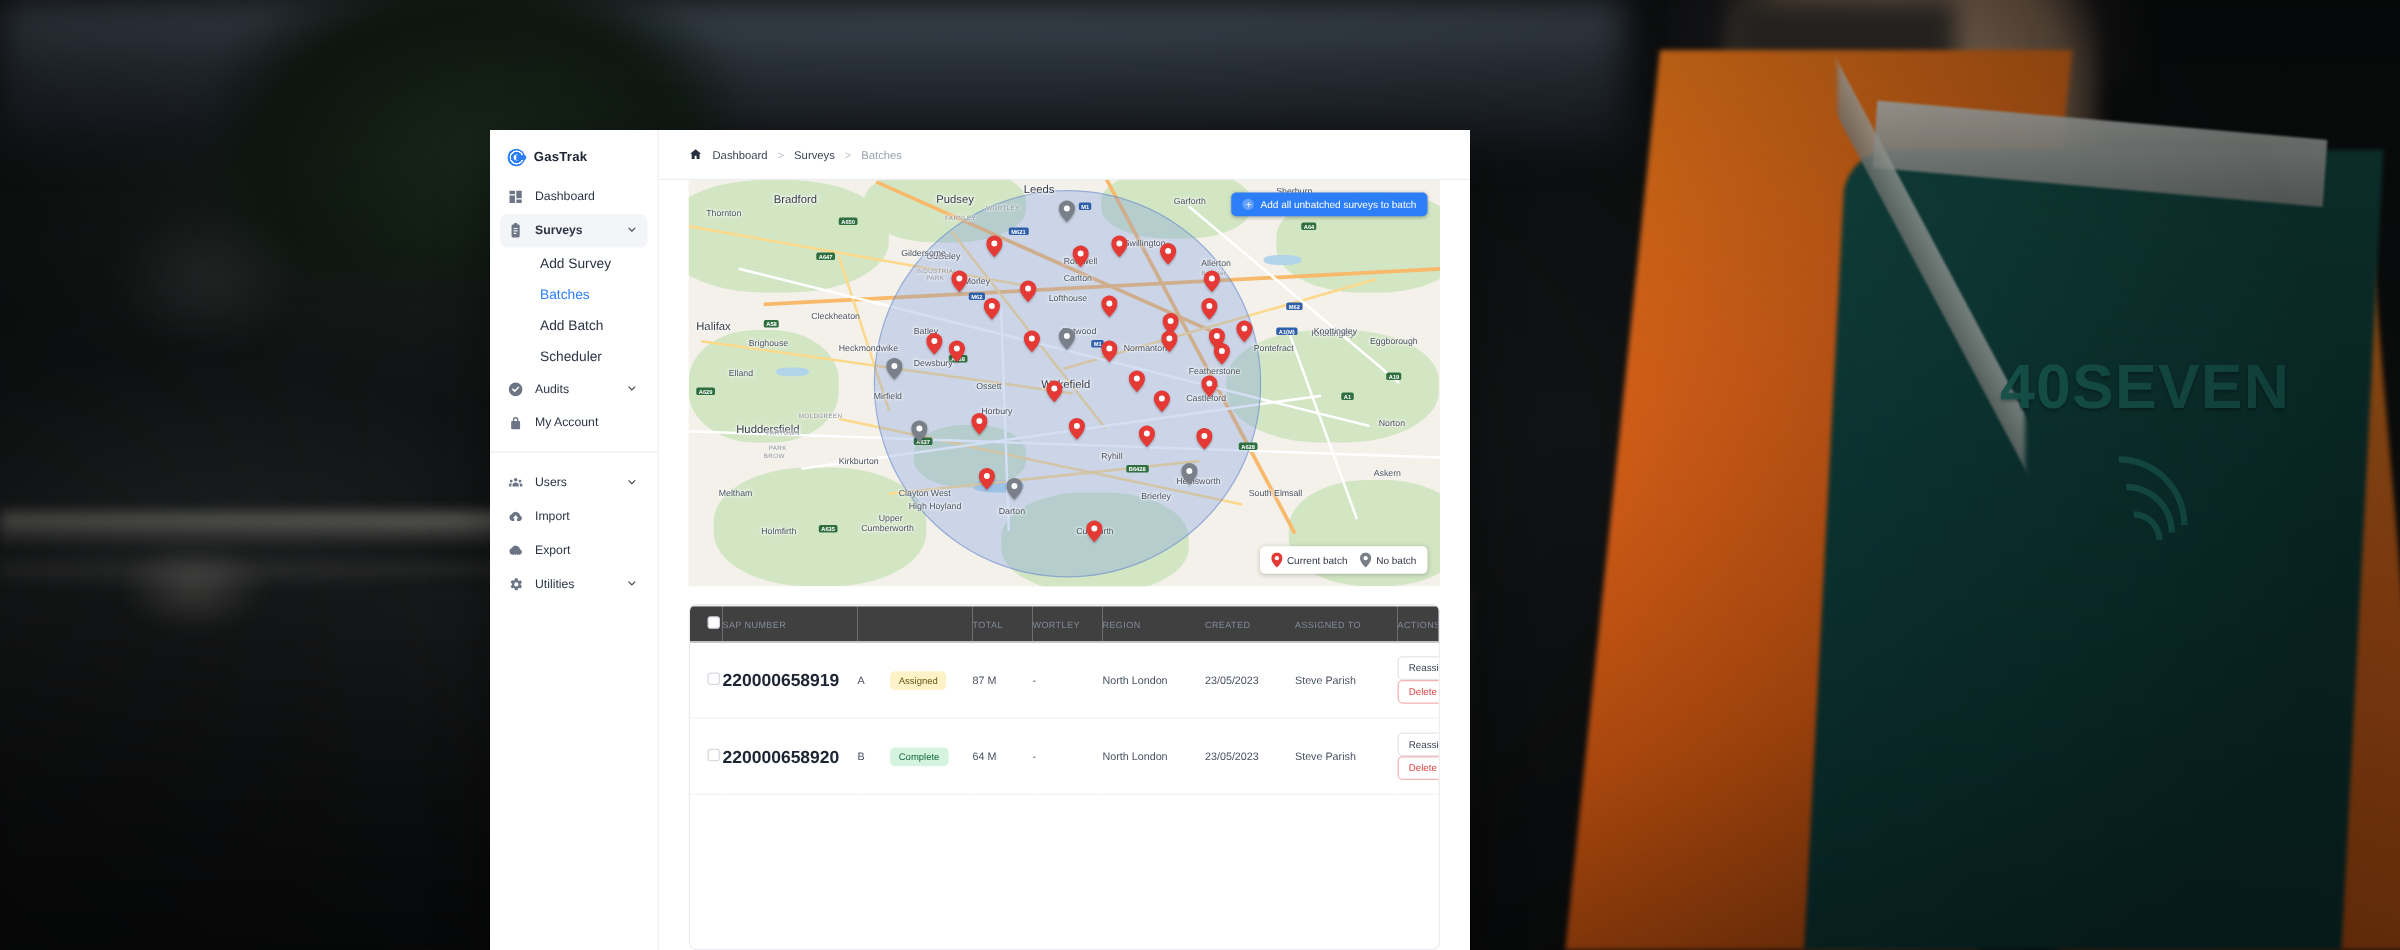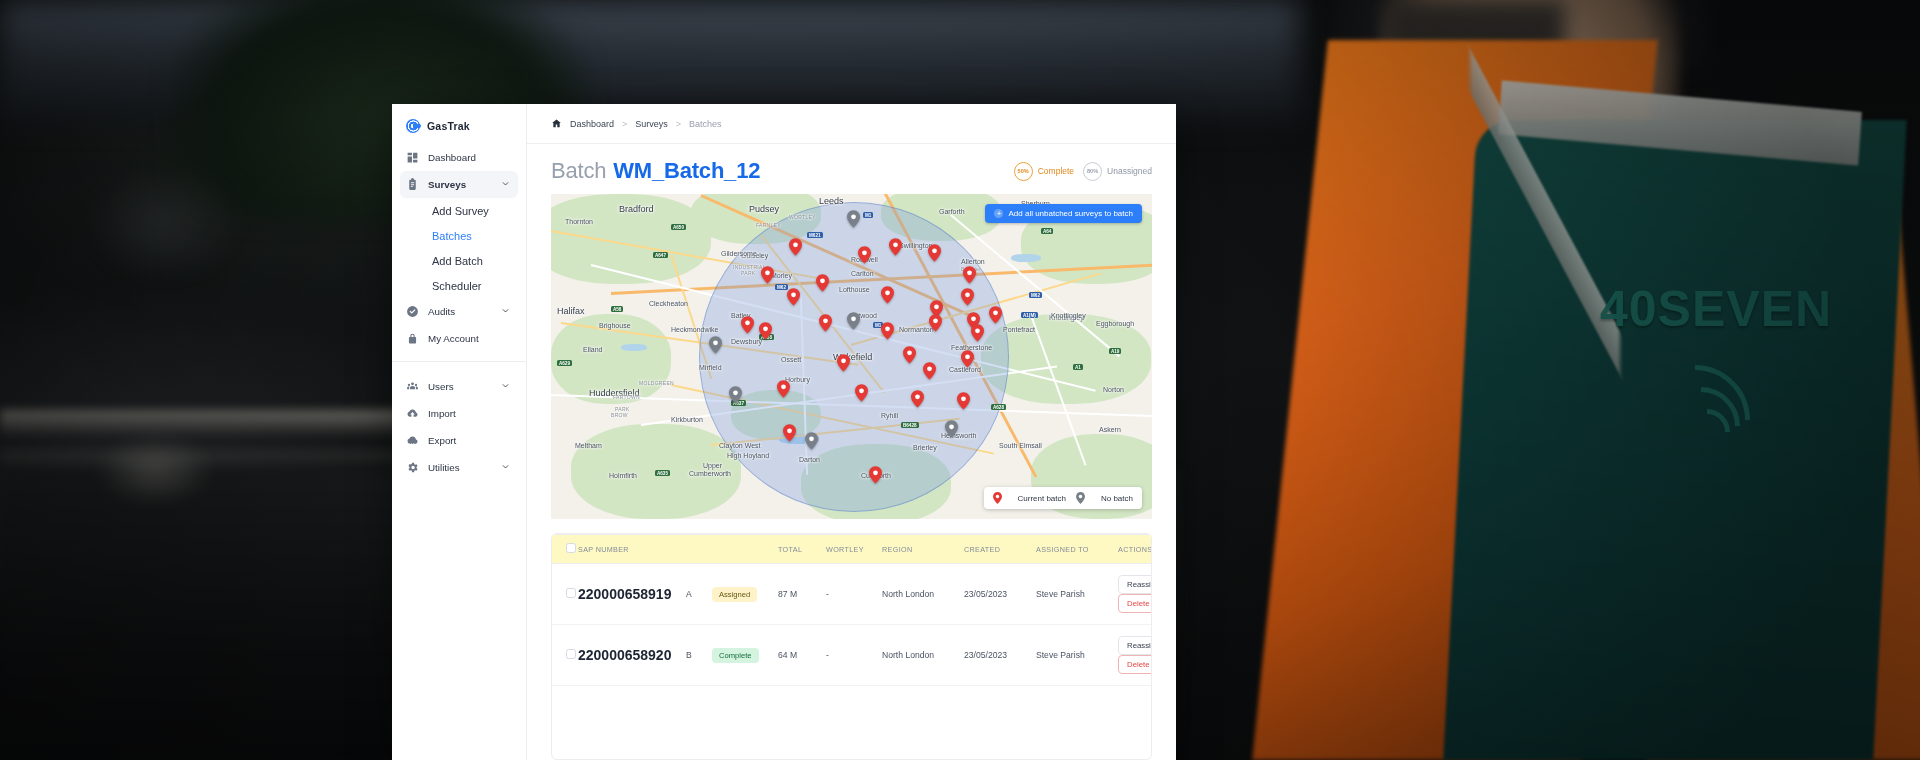--- a/index.html
+++ b/index.html
@@ -238,21 +238,21 @@
     width: 9px; height: 9px; border-radius: 50%; background: rgba(255,255,255,.28);
     display: flex; align-items: center; justify-content: center;
     font-size: 8px; line-height: 1;
   }
   .legend {
     position: absolute; right: 10px; bottom: 10px;
     display: flex; align-items: center; gap: 10px;
     background: #fff; border-radius: 4px; padding: 5px 9px;
     box-shadow: 0 1px 4px rgba(0,0,0,.22); font-size: 8px; color: #2f3744;
   }
-  .legend .li { display: flex; align-items: center; gap: 16px; }
+  .legend .li { display: flex; align-items: center; gap: 4px; }
   .legend svg { width: 9px; height: 12px; display:block; }
 
   
   .tbl-card {
     margin: 14px 24px 0 24px; border: 1px solid #ececf1; border-radius: 6px;
     flex: 1; display: flex; flex-direction: column; overflow: hidden; background: #fff;
   }
   .tbl-top { display: flex; align-items: center; padding: 11px 14px; }
   .sort-btn {
     display: flex; align-items: center; gap: 6px;
@@ -268,21 +268,21 @@
   }
   .search-box svg { width: 9px; height: 9px; fill: none; stroke: #8b93a1; stroke-width: 2; display:block; }
   .search-box input {
     border: 0; outline: 0; font-size: 8.6px; color: #3a4252; width: 100%;
     font-family: "Liberation Sans", sans-serif; background: transparent;
   }
   .search-box input::placeholder { color: #a6adb8; }
 
   table { width: 100%; border-collapse: collapse; table-layout: fixed; }
   thead th {
-    background: #fef9c3; text-align: left; font-size: 7.2px; letter-spacing: .35px;
+    background: #404040; text-align: left; font-size: 7.2px; letter-spacing: .35px;
     color: #828b99; font-weight: normal; padding: 8px 0; border-top: 1px solid #ececf1;
     border-bottom: 1px solid #ececf1;
   }
   tbody td { font-size: 8.6px; color: #4a5262; padding: 11px 0; border-bottom: 1px solid #f1f2f5; }
   .cb {
     width: 10px; height: 10px; border: 1px solid #d5d9e0; border-radius: 2.5px;
     display: inline-block; background: #fff; cursor: pointer;
   }
   .sap { font-weight: bold; color: #1d2533; font-size: 14px; }
   .tag {
@@ -472,35 +472,20 @@
             <path d="M12 3 2.5 11h2.6v9h5.2v-5.6h3.4V20h5.2v-9h2.6L12 3z"></path>
           </svg>
       </span>
       <span>Dashboard</span>
       <span class="sep">&gt;</span>
       <span>Surveys</span>
       <span class="sep">&gt;</span>
       <span class="cur">Batches</span>
     </div>
 
-    <div class="title-row">
-      <h1 class="title-main">
-        <span>Batch</span><b>WM_Batch_12</b>
-      </h1>
-      <div class="stats">
-        <div class="stat">
-          <span class="ring orange">50%</span>
-          <span class="stat-lbl orange">Complete</span>
-        </div>
-        <div class="stat">
-          <span class="ring grey">80%</span>
-          <span class="stat-lbl grey">Unassigned</span>
-        </div>
-      </div>
-    </div>
 
     <div class="map-wrap">
       <div class="map-bg"></div>
 
       <div class="map-green" style="left:-20px;top:0;width:180px;height:90px;"></div>
       <div class="map-green" style="left:140px;top:-10px;width:130px;height:60px;"></div>
       <div class="map-green" style="left:330px;top:-8px;width:120px;height:55px;"></div>
       <div class="map-green" style="left:470px;top:10px;width:150px;height:80px;"></div>
       <div class="map-green" style="left:0;top:120px;width:120px;height:90px;"></div>
       <div class="map-green" style="left:430px;top:120px;width:170px;height:90px;"></div>

